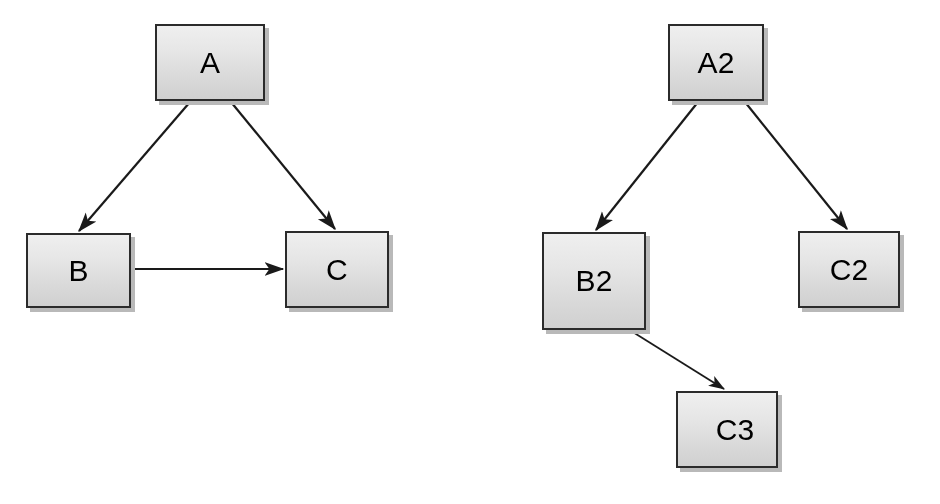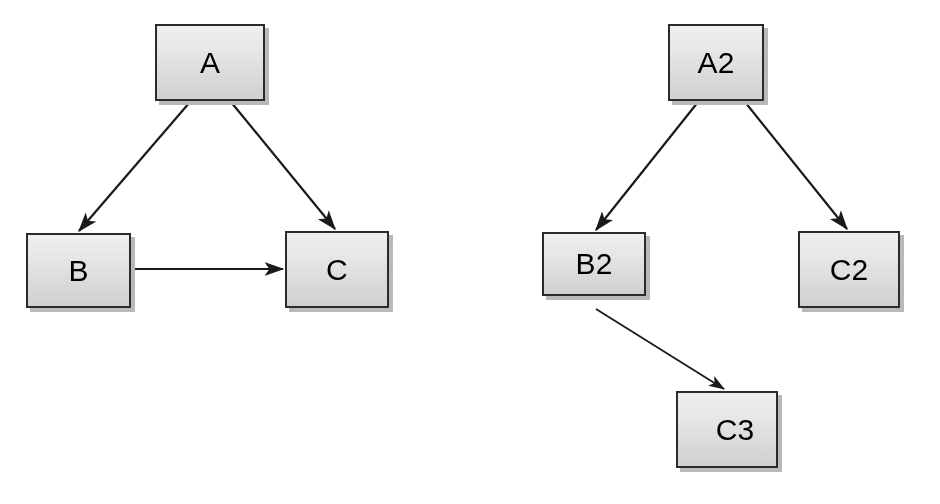--- a/index.html
+++ b/index.html
@@ -99,21 +99,21 @@
     </div>
 
     <div class="node" style="left: 285px; top: 231px; width: 104px; height: 77px;">
       <span class="node-label">C</span>
     </div>
 
     <div class="node" style="left: 668px; top: 24px; width: 96px; height: 77px;">
       <span class="node-label">A2</span>
     </div>
 
-    <div class="node" style="left: 542px; top: 232px; width: 104px; height: 64px;">
+    <div class="node" style="left: 542px; top: 232px; width: 104px; height: 98px;">
       <span class="node-label">B2</span>
     </div>
 
     <div class="node" style="left: 798px; top: 231px; width: 102px; height: 77px;">
       <span class="node-label">C2</span>
     </div>
 
     <div class="node" style="left: 676px; top: 391px; width: 102px; height: 77px; padding-left: 16px;">
       <span class="node-label">C3</span>
     </div>

